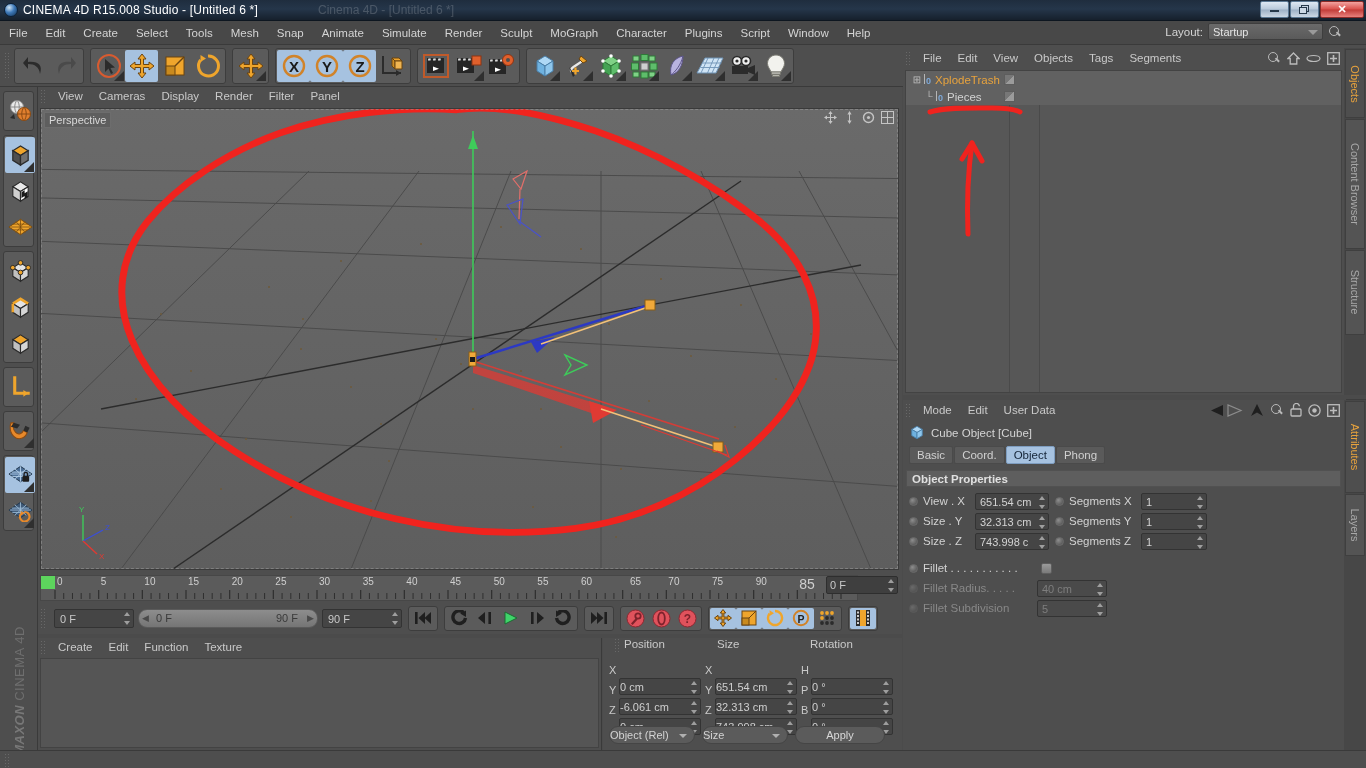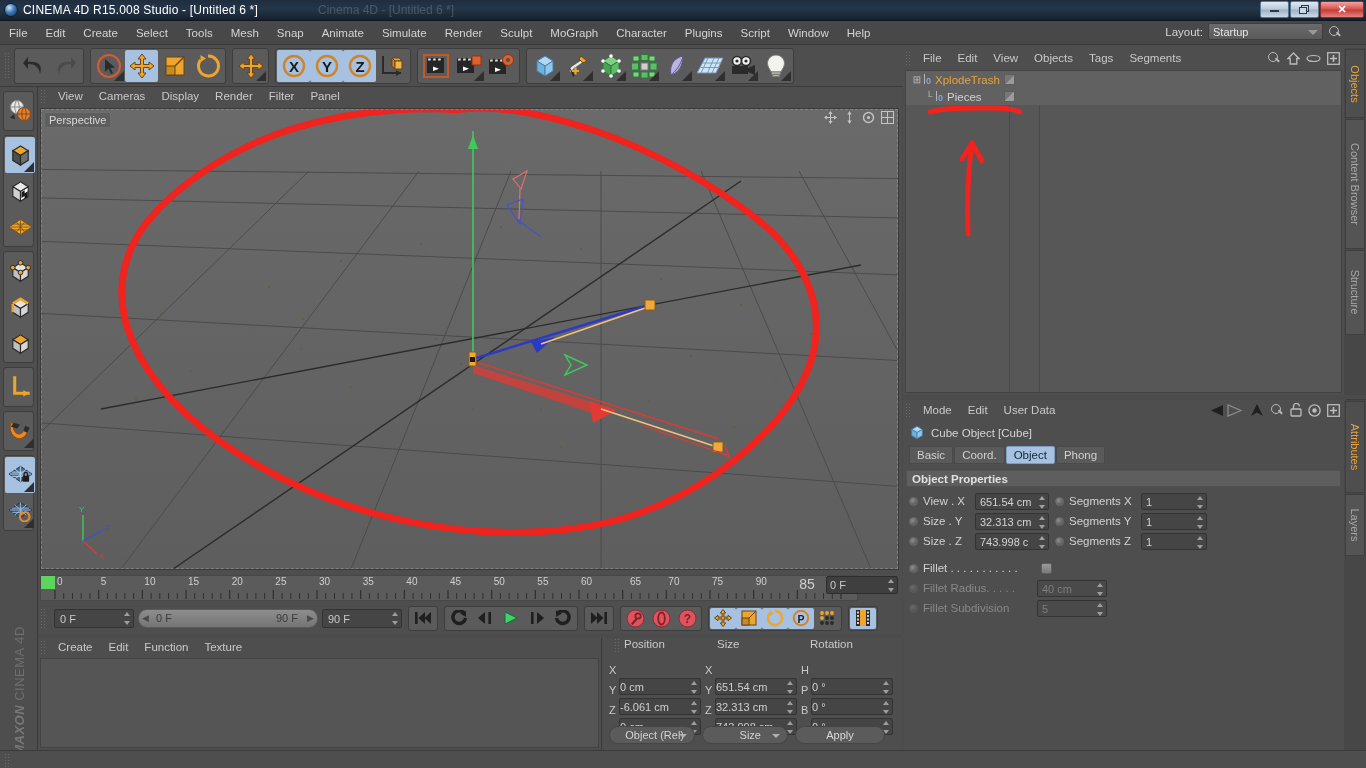--- a/index.html
+++ b/index.html
@@ -229,21 +229,21 @@
   .ax { width: 10px; font-size: 11px; color: #c9c9c9; }
   .co-field {
     width: 82px; height: 17px; background: #454545; border: 1px solid #333;
     border-radius: 2px; position: relative; margin-right: 4px;
     font-size: 11px; color: #cfcfcf; line-height: 16px; margin-top: 33px;
   }
   .co-btnrow { position: absolute; left: 6px; top: 88px; display: flex; gap: 7px; align-items: center; }
   .co-drop {
     width: 86px; height: 18px; background: #5b5b5b; border: 1px solid #454545;
     border-radius: 9px; font-size: 11px; color: #d3d3d3;
-    display: flex; align-items: center; justify-content: flex-end; position: relative;
+    display: flex; align-items: center; justify-content: flex-start; position: relative;
   }
   .co-drop .caret { position: absolute; right: 7px; top: 7px;
     border-left: 4px solid transparent; border-right: 4px solid transparent; border-top: 4px solid #b0b0b0; }
   .co-apply {
     width: 90px; height: 18px; background: #5b5b5b; border: 1px solid #454545;
     border-radius: 9px; font-size: 11px; color: #d8d8d8;
     display: flex; align-items: center; justify-content: center;
   }
 
   

